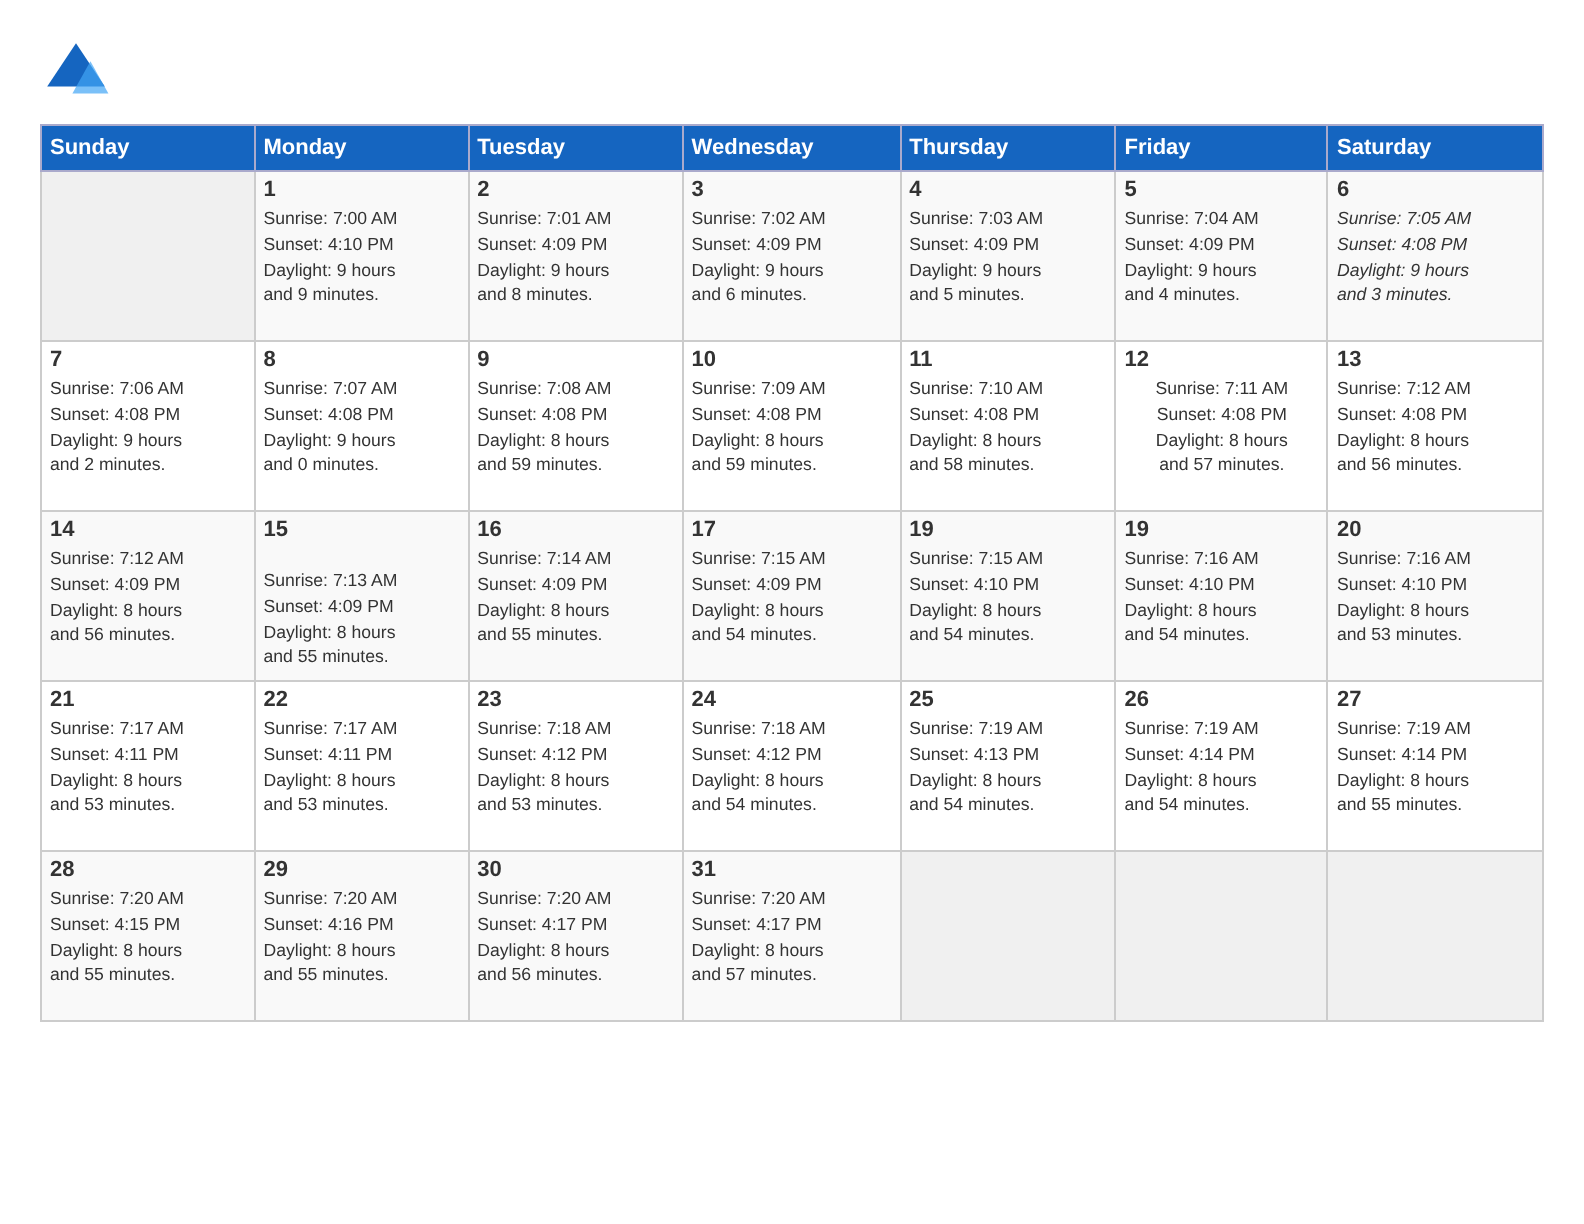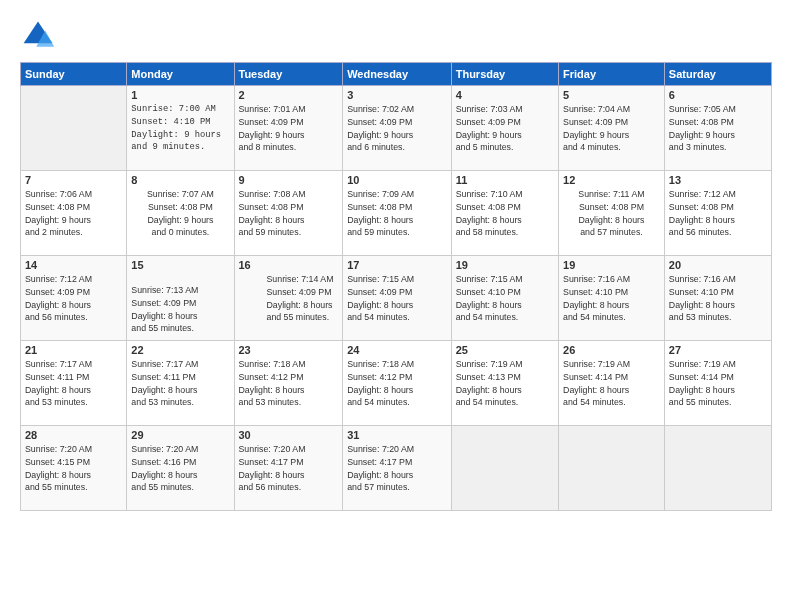--- a/index.html
+++ b/index.html
@@ -129,21 +129,21 @@
           <th>Thursday</th>
           <th>Friday</th>
           <th>Saturday</th>
         </tr>
     </thead>
     <tbody id="calendar-body">
     <tr>
           <td class="empty-cell"></td>
           <td>
             <div class="day-number">1</div>
-            <div class="day-info" style="white-space: pre-line; font-family: Liberation Mono, monospace;">Sunrise: 7:00 AM
+            <div class="day-info" style="white-space: pre-line;">Sunrise: 7:00 AM
 Sunset: 4:10 PM
 Daylight: 9 hours
 and 9 minutes.</div>
           </td>
           <td>
             <div class="day-number">2</div>
             <div class="day-info" style="white-space: pre-line;">Sunrise: 7:01 AM
 Sunset: 4:09 PM
 Daylight: 9 hours
 and 8 minutes.</div>
@@ -164,37 +164,37 @@
           </td>
           <td>
             <div class="day-number">5</div>
             <div class="day-info" style="white-space: pre-line;">Sunrise: 7:04 AM
 Sunset: 4:09 PM
 Daylight: 9 hours
 and 4 minutes.</div>
           </td>
           <td>
             <div class="day-number">6</div>
-            <div class="day-info" style="white-space: pre-line;">Sunrise: 7:05 AM
+            <div class="day-info" style="white-space: pre-line; font-style: italic;">Sunrise: 7:05 AM
 Sunset: 4:08 PM
 Daylight: 9 hours
 and 3 minutes.</div>
           </td>
         </tr>
         <tr>
           <td>
             <div class="day-number">7</div>
             <div class="day-info" style="white-space: pre-line;">Sunrise: 7:06 AM
 Sunset: 4:08 PM
 Daylight: 9 hours
 and 2 minutes.</div>
           </td>
           <td>
             <div class="day-number">8</div>
-            <div class="day-info" style="white-space: pre-line; text-align: center;">Sunrise: 7:07 AM
+            <div class="day-info" style="white-space: pre-line;">Sunrise: 7:07 AM
 Sunset: 4:08 PM
 Daylight: 9 hours
 and 0 minutes.</div>
           </td>
           <td>
             <div class="day-number">9</div>
             <div class="day-info" style="white-space: pre-line;">Sunrise: 7:08 AM
 Sunset: 4:08 PM
 Daylight: 8 hours
 and 59 minutes.</div>
@@ -238,21 +238,21 @@
           </td>
           <td>
             <div class="day-number">15</div>
             <div class="day-info" style="white-space: pre-line; margin-top: 13px;">Sunrise: 7:13 AM
 Sunset: 4:09 PM
 Daylight: 8 hours
 and 55 minutes.</div>
           </td>
           <td>
             <div class="day-number">16</div>
-            <div class="day-info" style="white-space: pre-line; margin-left: 28px;">Sunrise: 7:14 AM
+            <div class="day-info" style="white-space: pre-line;">Sunrise: 7:14 AM
 Sunset: 4:09 PM
 Daylight: 8 hours
 and 55 minutes.</div>
           </td>
           <td>
             <div class="day-number">17</div>
             <div class="day-info" style="white-space: pre-line;">Sunrise: 7:15 AM
 Sunset: 4:09 PM
 Daylight: 8 hours
 and 54 minutes.</div>

